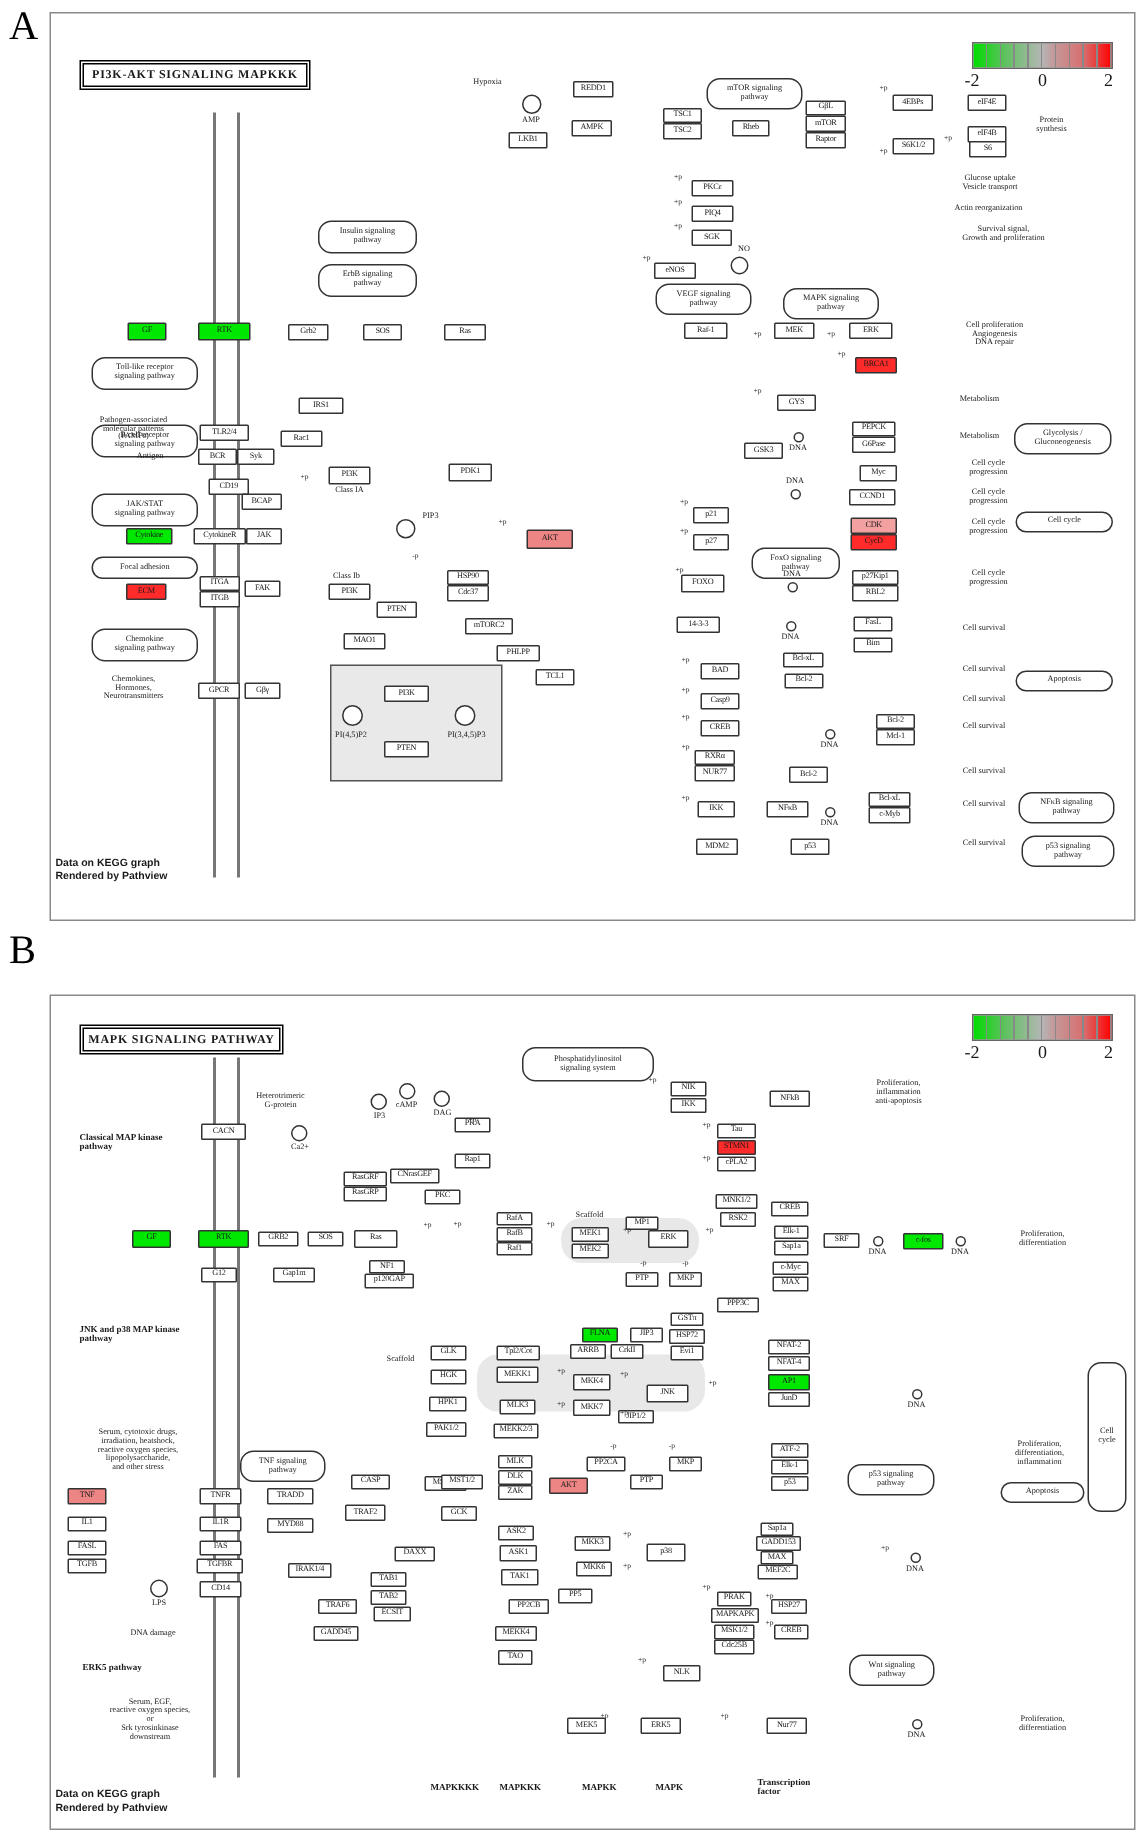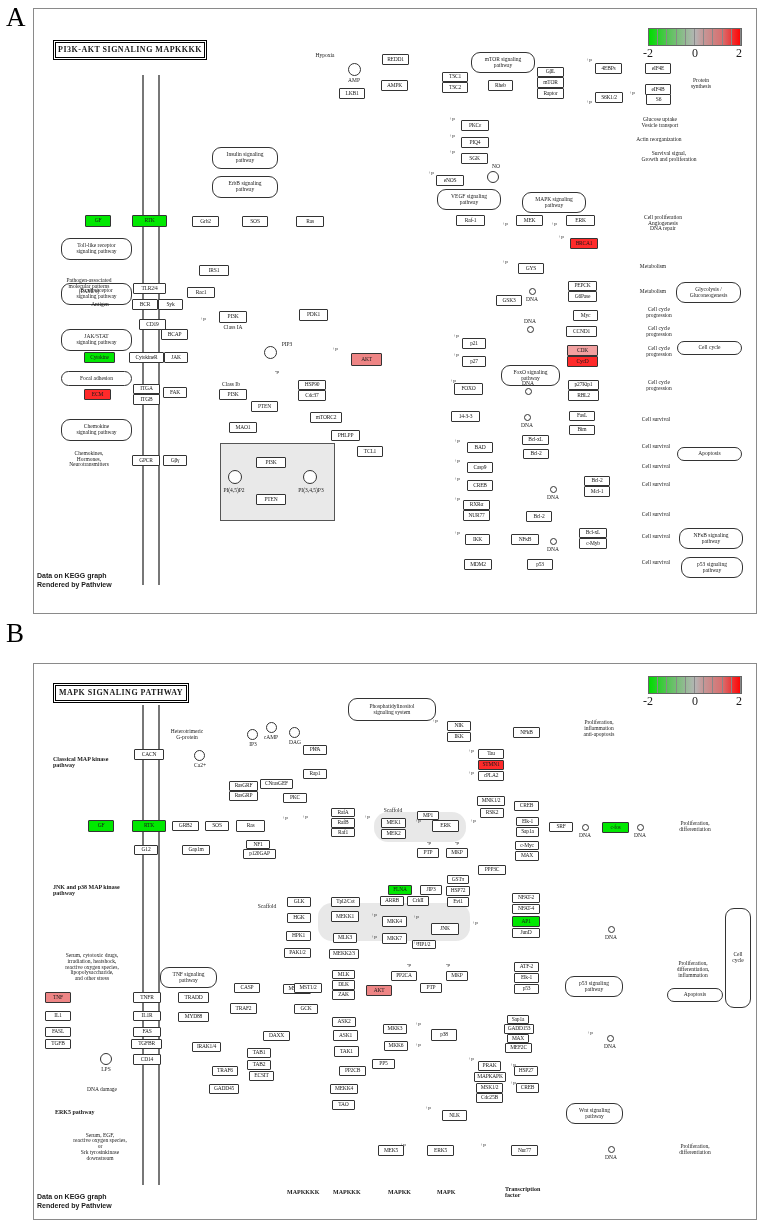--- a/index.html
+++ b/index.html
@@ -262,21 +262,21 @@
     <div class="mem" style="left: 142px; top: 75px; width: 2px; height: 510px; position: absolute;"></div>
     <div class="mem" style="left: 158px; top: 75px; width: 2px; height: 510px; position: absolute;"></div>
     <div class="legend-bar" style="left: 648px; top: 28px; width: 92px; height: 16px; position: absolute;">
       <div class="legend-cells"></div>
     </div>
     <div class="legend-num" style="left: 643px; top: 46px; position: absolute;">-2</div>
     <div class="legend-num" style="left: 692px; top: 46px; position: absolute;">0</div>
     <div class="legend-num" style="left: 736px; top: 46px; position: absolute;">2</div>
     <div class="footer-line" style="left: 37px; top: 572px; position: absolute;">Data on KEGG graph</div>
     <div class="footer-line" style="left: 37px; top: 581px; position: absolute;">Rendered by Pathview</div>
-    <div class="node k-T" style="left: 55px; top: 42px; width: 150px; height: 16px; position: absolute;">PI3K-AKT SIGNALING MAPKKKK</div>
+    <div class="node k-T" style="left: 55px; top: 42px; width: 150px; height: 16px; position: absolute;">PI3K-AKT SIGNALING MAPKKK</div>
     <div class="node k-p" style="left: 212px; top: 147px; width: 66px; height: 22px; position: absolute;">Insulin signaling
 pathway</div>
     <div class="node k-p" style="left: 212px; top: 176px; width: 66px; height: 22px; position: absolute;">ErbB signaling
 pathway</div>
     <div class="node k-p" style="left: 471px; top: 52px; width: 64px; height: 21px; position: absolute;">mTOR signaling
 pathway</div>
     <div class="node k-p" style="left: 437px; top: 189px; width: 64px; height: 21px; position: absolute;">VEGF signaling
 pathway</div>
     <div class="node k-p" style="left: 522px; top: 192px; width: 64px; height: 21px; position: absolute;">MAPK signaling
 pathway</div>

